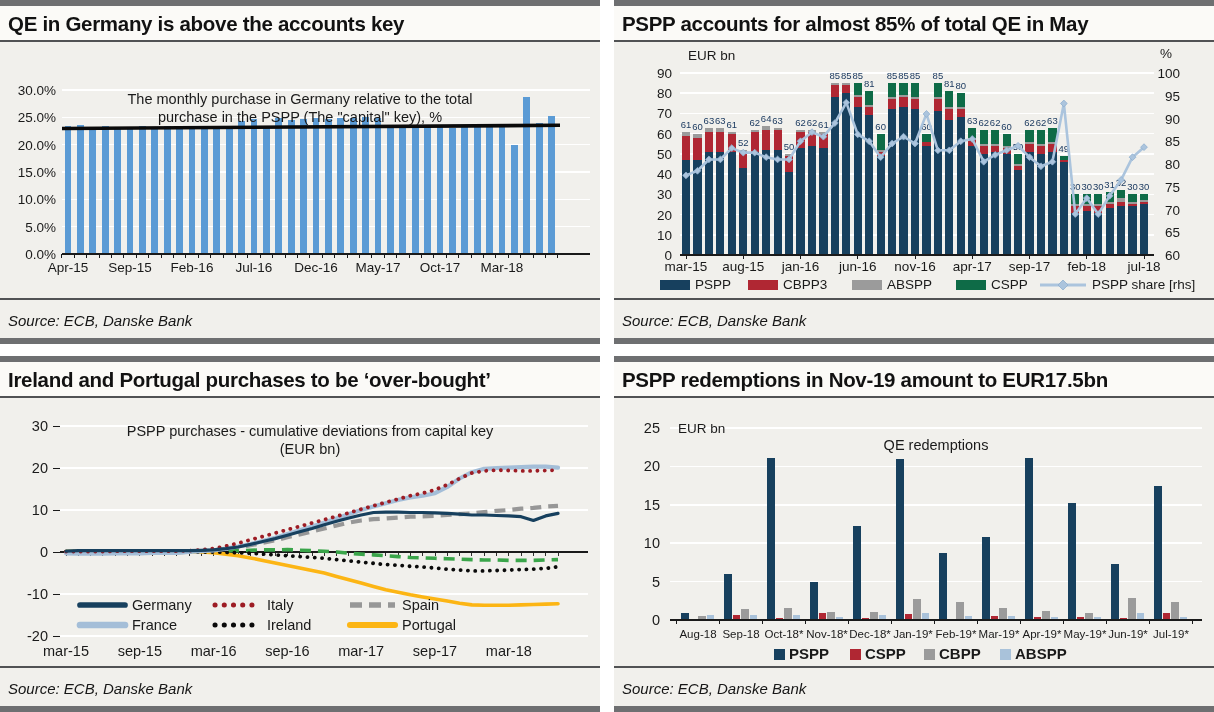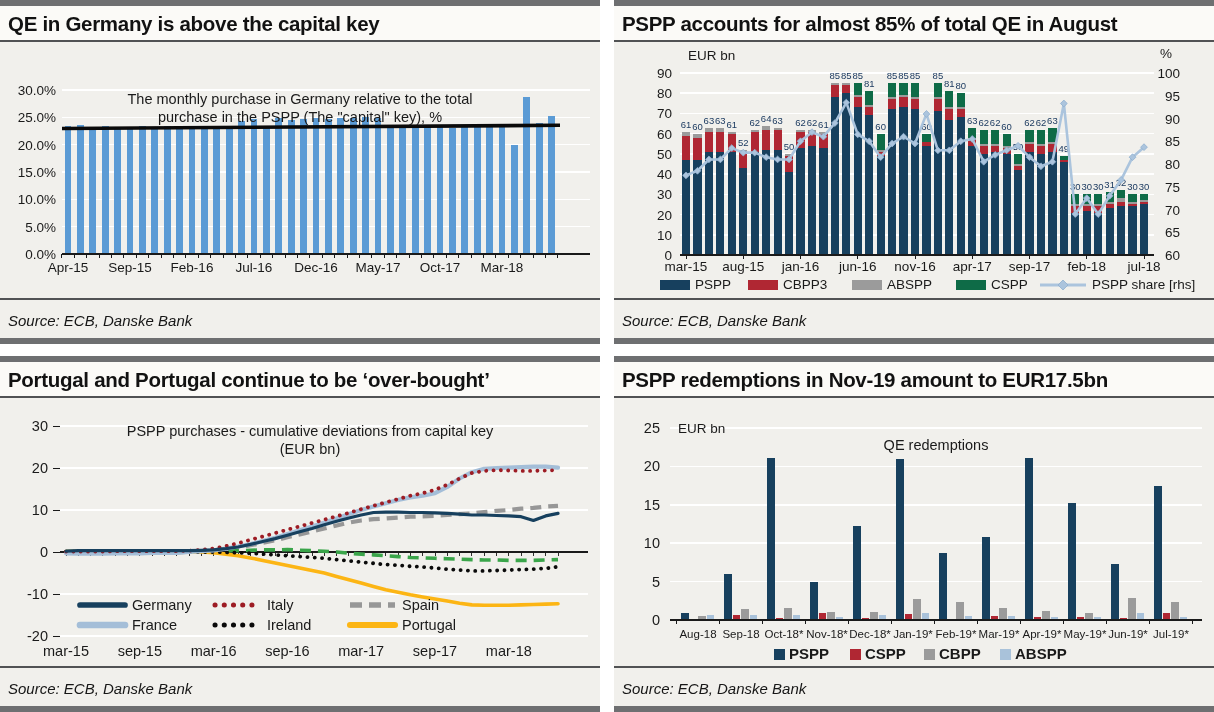--- a/index.html
+++ b/index.html
@@ -18,21 +18,21 @@
   .source-text{font-size:15px;font-style:italic;color:#161616;margin:0;padding:2px 0 0 8px;}
 </style>
 </head>
 <body>
 
 <div class="layout">
 
   <section class="panel top">
     <div class="rule-thick"></div>
     <div class="title-band">
-      <h2 class="panel-title">QE in Germany is above the capital key</h2>
+      <h2 class="panel-title">QE in Germany is above the accounts key</h2>
     </div>
     <div class="rule-thin"></div>
     <div class="chart-zone">
       <svg id="chart0" width="600" height="256" viewBox="0 0 600 256">
           <line x1="62" y1="184.66666666666666" x2="590" y2="184.66666666666666" stroke="#ffffff" stroke-width="1.5" shape-rendering="crispEdges"></line>
           <line x1="62" y1="157.33333333333331" x2="590" y2="157.33333333333331" stroke="#ffffff" stroke-width="1.5" shape-rendering="crispEdges"></line>
           <line x1="62" y1="130" x2="590" y2="130" stroke="#ffffff" stroke-width="1.5" shape-rendering="crispEdges"></line>
           <line x1="62" y1="102.66666666666666" x2="590" y2="102.66666666666666" stroke="#ffffff" stroke-width="1.5" shape-rendering="crispEdges"></line>
           <line x1="62" y1="75.33333333333334" x2="590" y2="75.33333333333334" stroke="#ffffff" stroke-width="1.5" shape-rendering="crispEdges"></line>
           <line x1="62" y1="48" x2="590" y2="48" stroke="#ffffff" stroke-width="1.5" shape-rendering="crispEdges"></line>
@@ -141,21 +141,21 @@
     <div class="rule-thin"></div>
     <div class="source-band">
       <p class="source-text">Source: ECB, Danske Bank</p>
     </div>
     <div class="rule-thick"></div>
   </section>
 
   <section class="panel top">
     <div class="rule-thick"></div>
     <div class="title-band">
-      <h2 class="panel-title">PSPP accounts for almost 85% of total QE in August</h2>
+      <h2 class="panel-title">PSPP accounts for almost 85% of total QE in May</h2>
     </div>
     <div class="rule-thin"></div>
     <div class="chart-zone">
       <svg id="chart1" width="600" height="256" viewBox="0 0 600 256">
           <line x1="66" y1="192.77777777777777" x2="540" y2="192.77777777777777" stroke="#ffffff" stroke-width="1.5" shape-rendering="crispEdges"></line>
           <line x1="66" y1="172.55555555555554" x2="540" y2="172.55555555555554" stroke="#ffffff" stroke-width="1.5" shape-rendering="crispEdges"></line>
           <line x1="66" y1="152.33333333333334" x2="540" y2="152.33333333333334" stroke="#ffffff" stroke-width="1.5" shape-rendering="crispEdges"></line>
           <line x1="66" y1="132.11111111111111" x2="540" y2="132.11111111111111" stroke="#ffffff" stroke-width="1.5" shape-rendering="crispEdges"></line>
           <line x1="66" y1="111.88888888888889" x2="540" y2="111.88888888888889" stroke="#ffffff" stroke-width="1.5" shape-rendering="crispEdges"></line>
           <line x1="66" y1="91.66666666666667" x2="540" y2="91.66666666666667" stroke="#ffffff" stroke-width="1.5" shape-rendering="crispEdges"></line>
@@ -448,21 +448,21 @@
     <div class="rule-thin"></div>
     <div class="source-band">
       <p class="source-text">Source: ECB, Danske Bank</p>
     </div>
     <div class="rule-thick"></div>
   </section>
 
   <section class="panel bottom">
     <div class="rule-thick"></div>
     <div class="title-band">
-      <h2 class="panel-title">Portugal and Portugal continue to be ‘over-bought’</h2>
+      <h2 class="panel-title">Ireland and Portugal purchases to be ‘over-bought’</h2>
     </div>
     <div class="rule-thin"></div>
     <div class="chart-zone">
       <svg id="chart2" width="600" height="268" viewBox="0 0 600 268">
           <line x1="60" y1="28" x2="588" y2="28" stroke="#ffffff" stroke-width="1.5" shape-rendering="crispEdges"></line>
           <line x1="53" y1="28" x2="60" y2="28" stroke="#1a1a1a" stroke-width="1" shape-rendering="crispEdges"></line>
           <text x="48" y="33" text-anchor="end" font-size="14.5" fill="#1a1a1a" font-weight="normal" font-style="normal">30</text>
           <line x1="60" y1="70" x2="588" y2="70" stroke="#ffffff" stroke-width="1.5" shape-rendering="crispEdges"></line>
           <line x1="53" y1="70" x2="60" y2="70" stroke="#1a1a1a" stroke-width="1" shape-rendering="crispEdges"></line>
           <text x="48" y="75" text-anchor="end" font-size="14.5" fill="#1a1a1a" font-weight="normal" font-style="normal">20</text>

